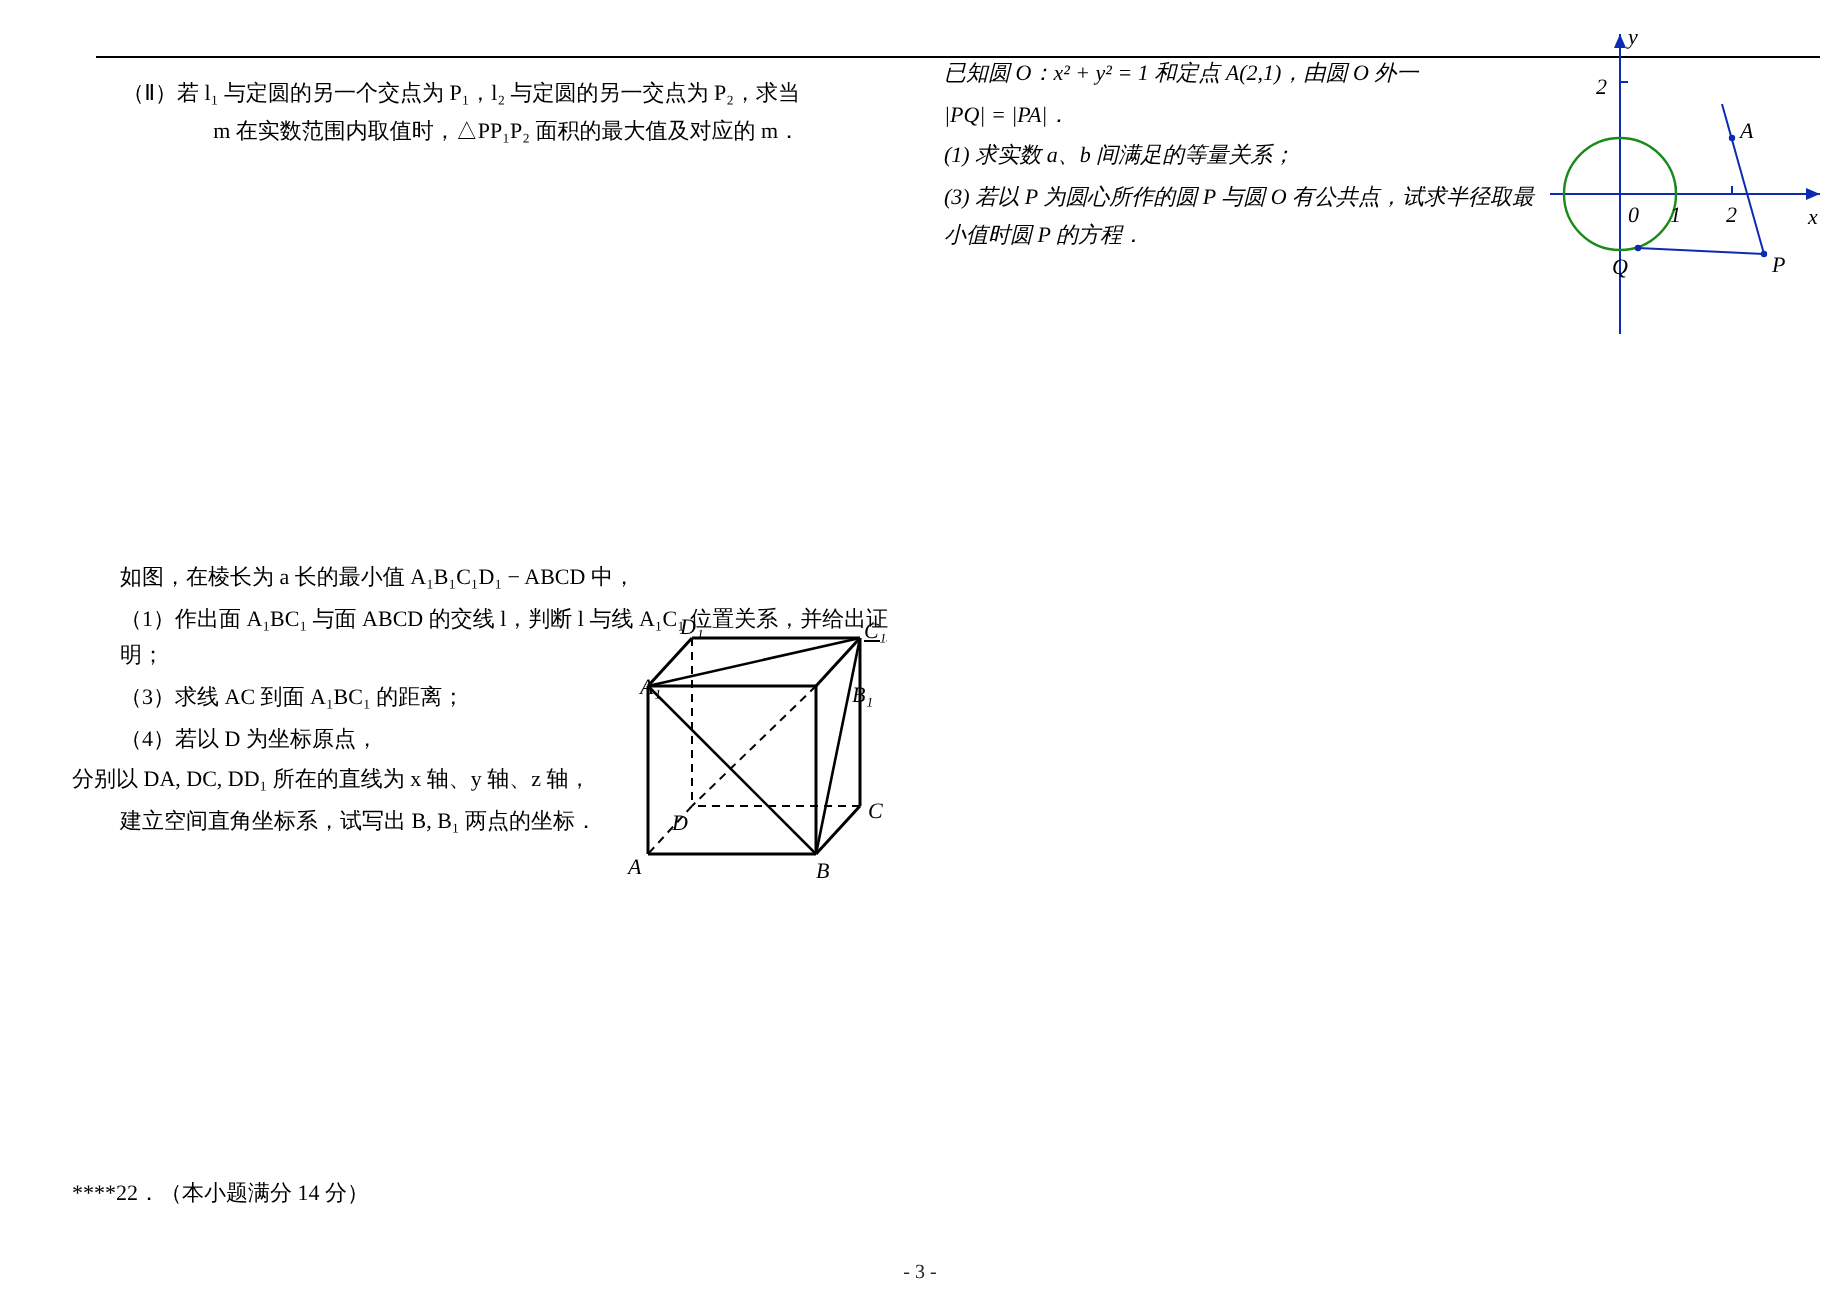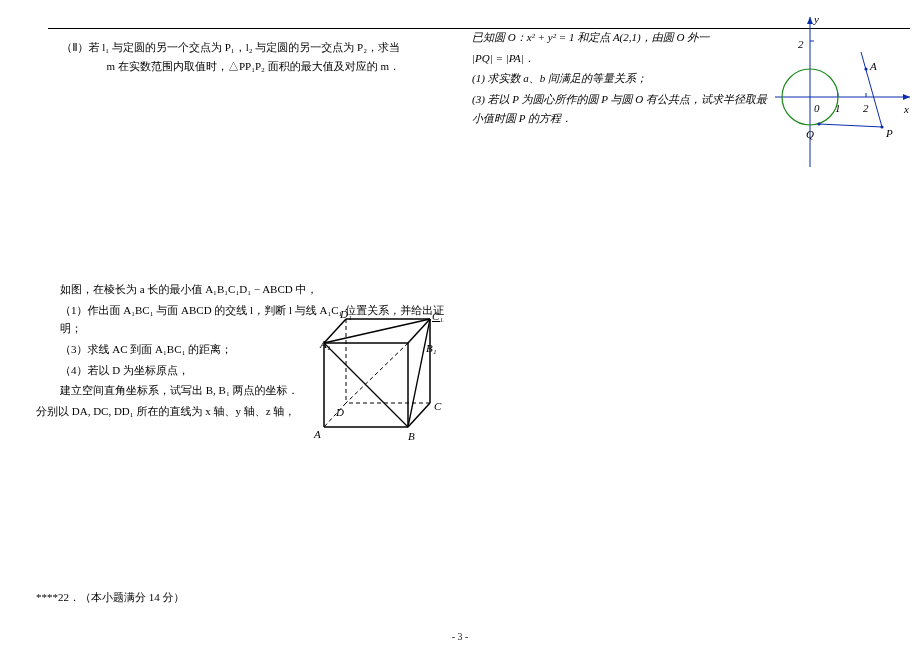--- a/index.html
+++ b/index.html
@@ -124,22 +124,22 @@
   <span class="graph-label" style="left:100px; top:45px;">A</span>
   <span class="graph-label" style="left:116px; top:112px;">P</span>
   <span class="graph-label" style="left:36px; top:113px;">Q</span>
 </div>
 
 <div class="q21 col">
   <p>如图，在棱长为 a 长的最小值 A₁B₁C₁D₁ − ABCD 中，</p>
   <p>（1）作出面 A₁BC₁ 与面 ABCD 的交线 l，判断 l 与线 A₁C₁ 位置关系，并给出证明；</p>
   <p>（3）求线 AC 到面 A₁BC₁ 的距离；</p>
   <p>（4）若以 D 为坐标原点，</p>
+  <p style="margin-left:-24px">分别以 DA, DC, DD₁ 所在的直线为 x 轴、y 轴、z 轴，</p>
   <p>建立空间直角坐标系，试写出 B, B₁ 两点的坐标．</p>
-  <p style="margin-left:-24px">分别以 DA, DC, DD₁ 所在的直线为 x 轴、y 轴、z 轴，</p>
 </div>
 
 <div class="cube">
   <svg width="162" height="135">
 
     <line x1="38" y1="12" x2="122" y2="12" stroke="#000" stroke-width="1.5"></line>
     <line x1="122" y1="12" x2="100" y2="36" stroke="#000" stroke-width="1.5"></line>
     <line x1="100" y1="36" x2="16" y2="36" stroke="#000" stroke-width="1.5"></line>
     <line x1="16" y1="36" x2="38" y2="12" stroke="#000" stroke-width="1.5"></line>
 

